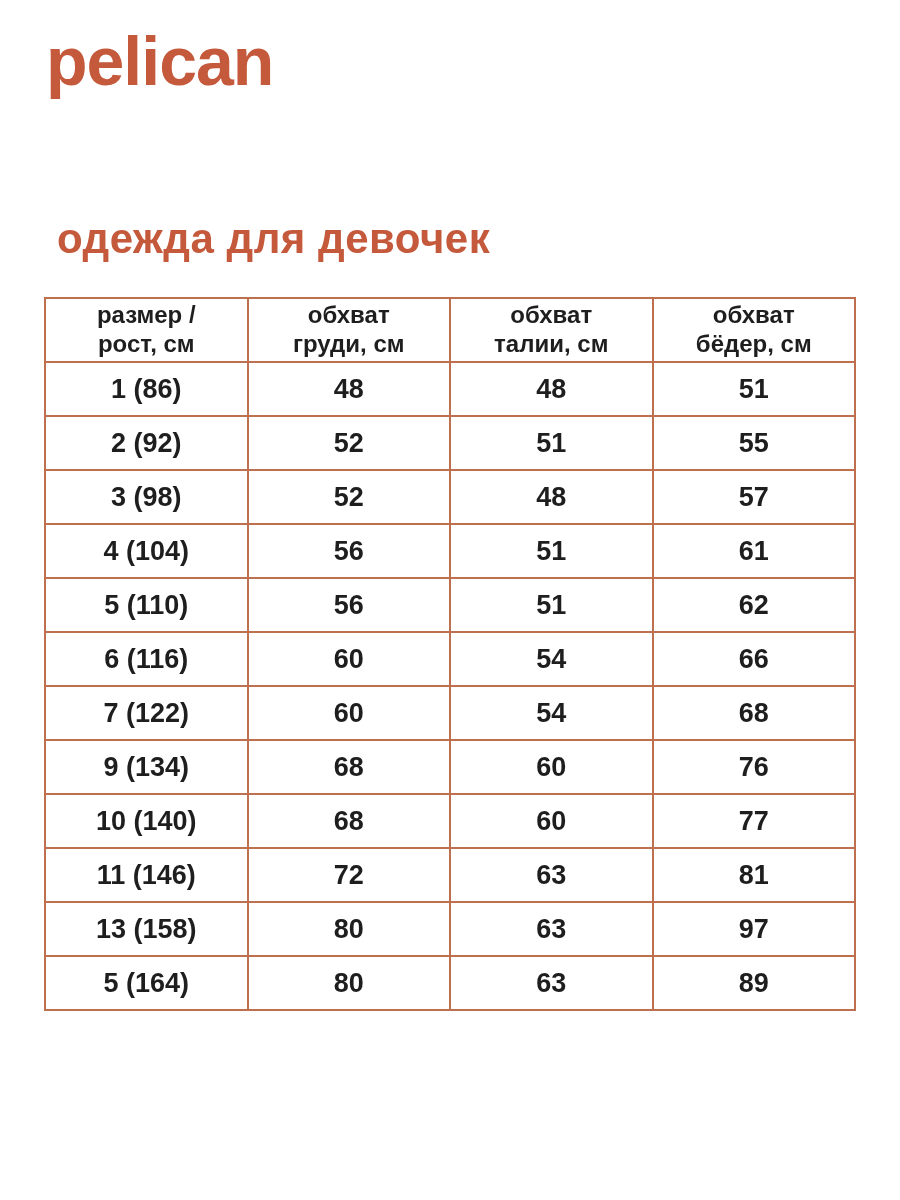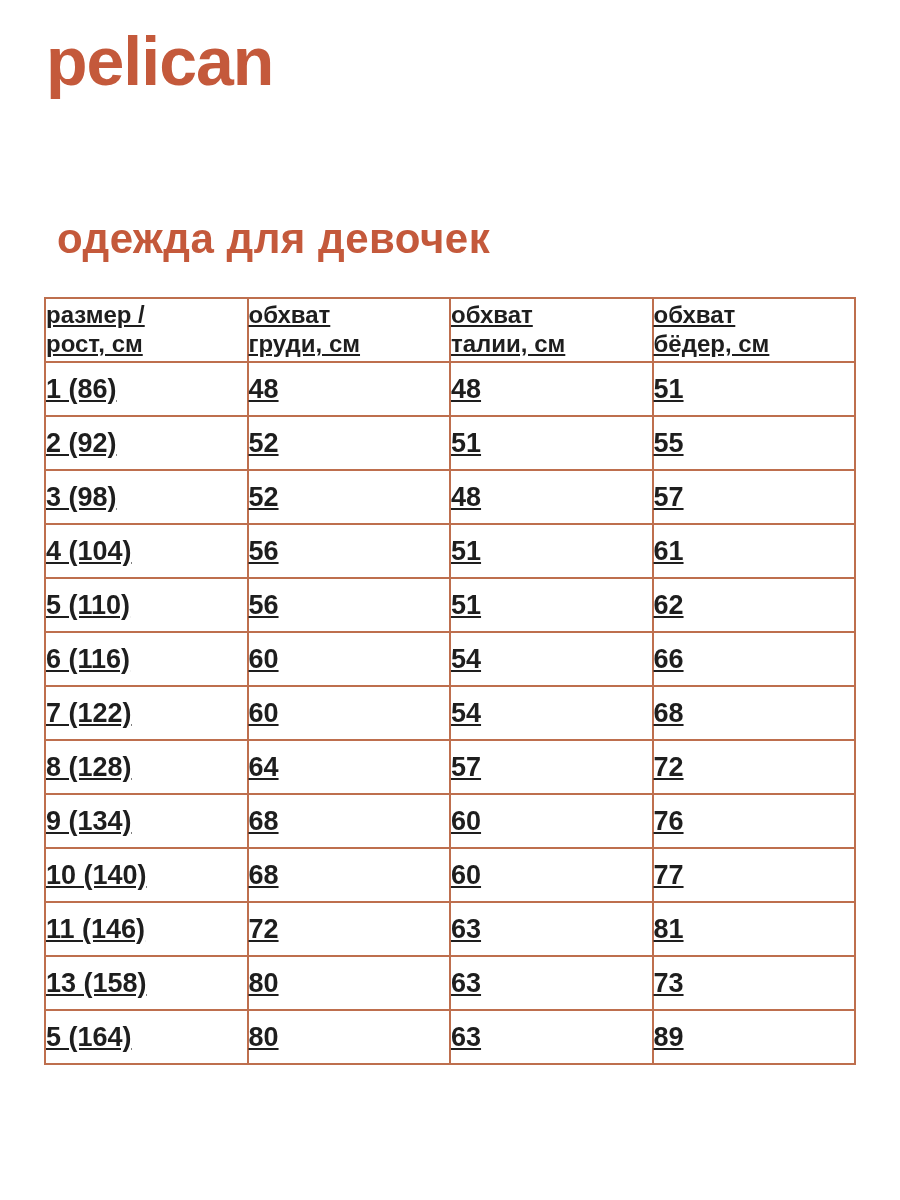--- a/index.html
+++ b/index.html
@@ -42,25 +42,24 @@
     position: absolute;
     left: 44px;
     top: 297px;
     width: 812px;
     border-collapse: collapse;
     table-layout: fixed;
   }
   .size-table th,
   .size-table td {
     border: 2px solid var(--table-border);
-    text-align: left;
+    text-align: center;
     vertical-align: middle;
     color: var(--text);
     padding: 0;
-    text-decoration: underline;
   }
   .size-table th {
     height: 64px;
     font-size: 24px;
     font-weight: bold;
     line-height: 1.2;
     white-space: pre-line;
   }
   .size-table td {
     height: 54px;
@@ -126,26 +125,20 @@
           <td>54</td>
           <td>66</td>
         </tr>
         <tr>
           <td>7 (122)</td>
           <td>60</td>
           <td>54</td>
           <td>68</td>
         </tr>
         <tr>
-          <td>8 (128)</td>
-          <td>64</td>
-          <td>57</td>
-          <td>72</td>
-        </tr>
-        <tr>
           <td>9 (134)</td>
           <td>68</td>
           <td>60</td>
           <td>76</td>
         </tr>
         <tr>
           <td>10 (140)</td>
           <td>68</td>
           <td>60</td>
           <td>77</td>
@@ -153,21 +146,21 @@
         <tr>
           <td>11 (146)</td>
           <td>72</td>
           <td>63</td>
           <td>81</td>
         </tr>
         <tr>
           <td>13 (158)</td>
           <td>80</td>
           <td>63</td>
-          <td>73</td>
+          <td>97</td>
         </tr>
         <tr>
           <td>5 (164)</td>
           <td>80</td>
           <td>63</td>
           <td>89</td>
         </tr>
       </tbody>
   </table>
 </div>

